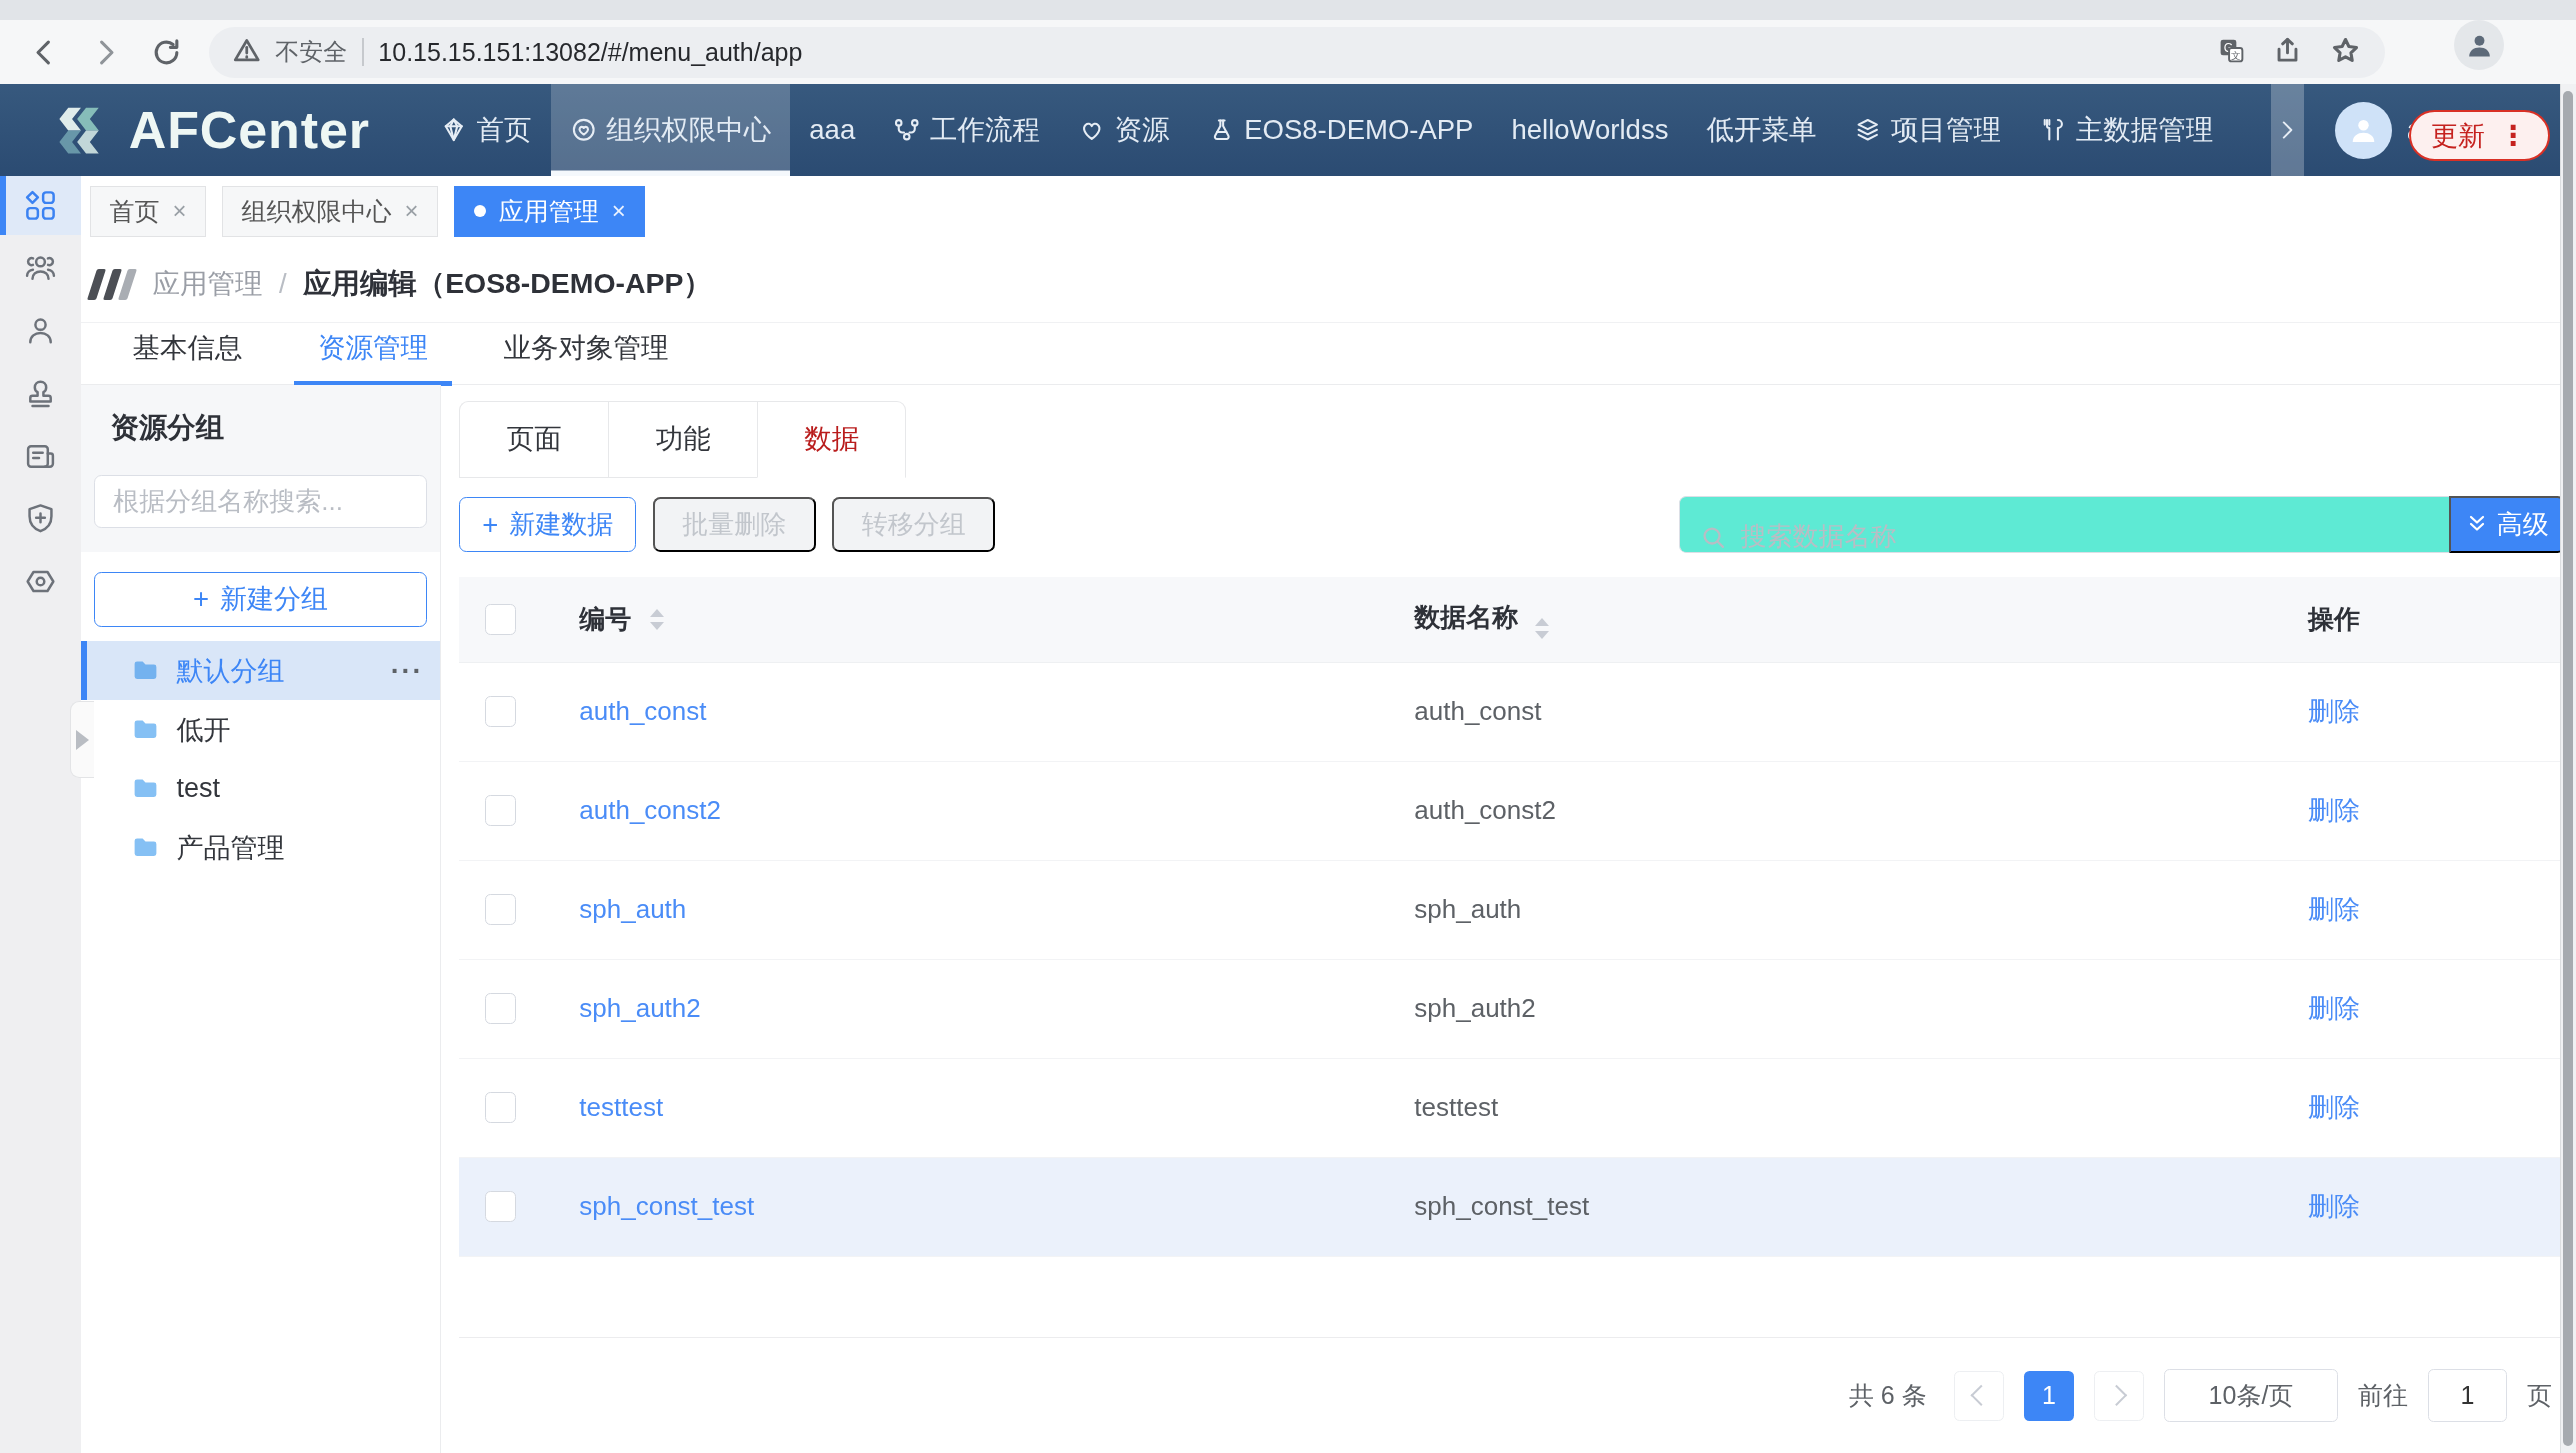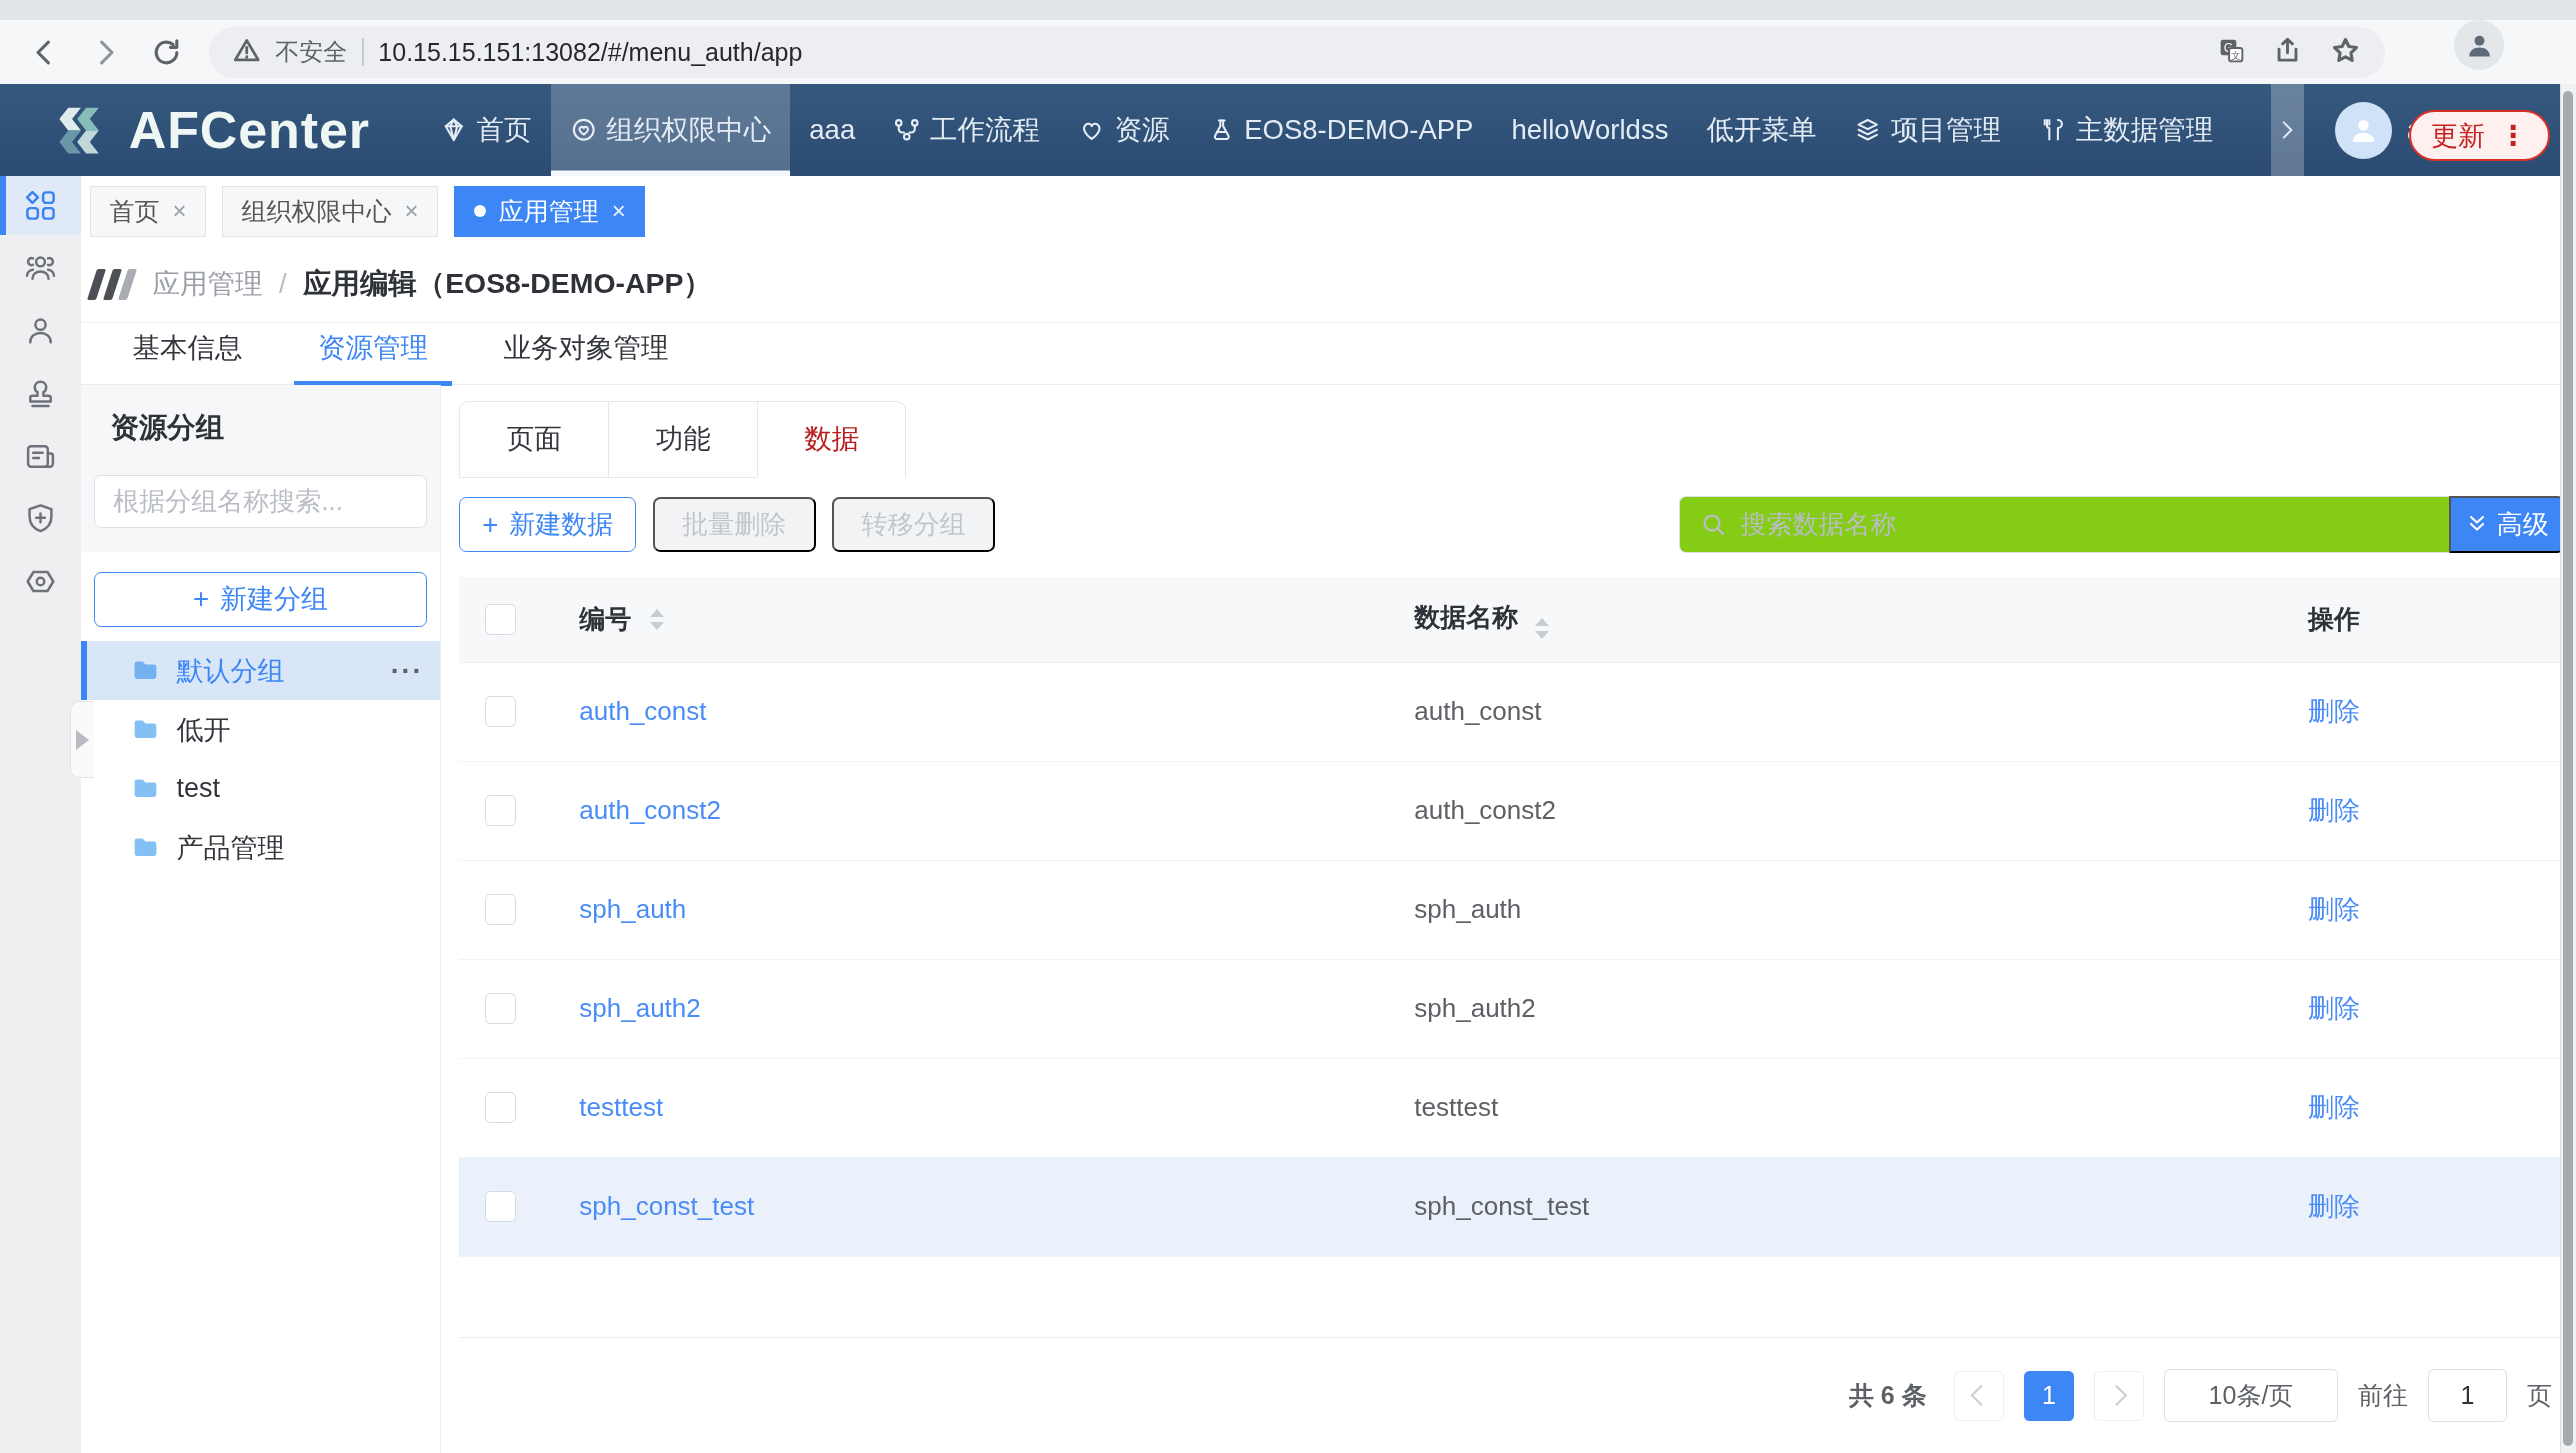--- a/index.html
+++ b/index.html
@@ -95,21 +95,21 @@
   .rtab:first-child { border-radius:9.2px 0 0 0; }
   .rtab:last-child { border-right:1.8px solid #e7e8ea; border-radius:0 9.2px 0 0; }
   .rtab.active { color:#b91c1c; border-bottom-color:#fff; }
 
   .mtoolbar { margin-top:18.3px; display:flex; align-items:center; }
   .btn { height:55px; border-radius:7.3px; font-size:26px; display:flex; align-items:center; justify-content:center; }
   .btn-outline { border:1.8px solid #3d86f6; background:#fff; color:#3d86f6; padding:0 22px; gap:11px; }
   .btn-disabled { background:#f2f3f5; color:#c2c6cc; padding:0 27.5px; margin-left:16.5px; }
   .plus { font-size:27.5px; line-height:1; }
   .search-wrap { margin-left:auto; display:flex; width:886px; height:57px; }
-  .dsearch { flex:1; border:1.8px solid #dcdfe6; border-right:none; border-radius:7.3px 0 0 7.3px; display:flex; align-items:center; gap:13px; padding:0 20px; background:#84cc16; }
+  .dsearch { flex:1; border:1.8px solid #dcdfe6; border-right:none; border-radius:7.3px 0 0 7.3px; display:flex; align-items:flex-end; gap:13px; padding:0 20px; background:#5eead4; }
   .dsearch input { border:none; outline:none; flex:1; font-size:26px; color:#333; background:transparent; }
   .dsearch input::placeholder { color:#b9bdc4; }
   .adv-btn { width:116px; background:#3d86f6; color:#fff; font-size:26px; border-radius:0 7.3px 7.3px 0; display:flex; align-items:center; justify-content:center; gap:7.3px; }
 
   
   .dtable { margin-top:24px; }
   .trow { display:flex; align-items:center; height:99px; border-bottom:1.8px solid #f2f3f5; }
   .trow.head { height:86px; background:#f7f8fa; border-bottom:1.8px solid #eef0f2; }
   .trow.hl { background:#ebf1fb; }
   .c-check { width:83px; flex:none; display:flex; justify-content:center; }
@@ -119,21 +119,21 @@
   .c-act { width:257px; flex:none; padding-left:0; }
   .hcell { font-size:26px; font-weight:700; color:#2e3138; }
   .link { color:#4a8cf7; font-size:26px; }
   .sort { display:inline-flex; flex-direction:column; gap:4.6px; margin-left:9.2px; }
   .sort i { display:block; width:0; height:0; }
   .sort .up { border-left:7.3px solid transparent; border-right:7.3px solid transparent; border-bottom:8.3px solid #c8ccd4; }
   .sort .dn { border-left:7.3px solid transparent; border-right:7.3px solid transparent; border-top:8.3px solid #c8ccd4; }
 
   
   .pagebar { margin-top:auto; border-top:1.8px solid #ececee; height:116px; display:flex; align-items:center; justify-content:flex-end; gap:20px; padding-right:13px; font-size:25px; color:#5d6166; }
-  .pg-total { margin-right:7.3px;font-weight:bold; }
+  .pg-total { margin-right:7.3px; }
   .pg-btn { width:50px; height:50px; border:1.8px solid #edeff2; border-radius:5.5px; background:#fff; display:flex; align-items:center; justify-content:center; }
   .pg-cur { width:50px; height:50px; border-radius:5.5px; background:#3d86f6; color:#fff; display:flex; align-items:center; justify-content:center; font-size:25px; }
   .chev { width:14.7px; height:14.7px; border-right:2.8px solid #c8ccd4; border-bottom:2.8px solid #c8ccd4; }
   .chev.left { transform:rotate(135deg); margin-left:5.5px; }
   .chev.right { transform:rotate(-45deg); margin-right:5.5px; }
   .pg-size { width:174px; height:53px; border:1.8px solid #dcdfe6; border-radius:5.5px; display:flex; align-items:center; justify-content:center; background:#fff; }
   .pg-goto-input { width:79px; height:53px; border:1.8px solid #dcdfe6; border-radius:5.5px; text-align:center; font-size:25px; color:#333; outline:none; }
 
   
   .vscroll { position:absolute; right:0; top:84px; bottom:0; width:16.5px; background:#f0f1f3; border-left:0.9px solid #dcdee0; z-index:9; }

